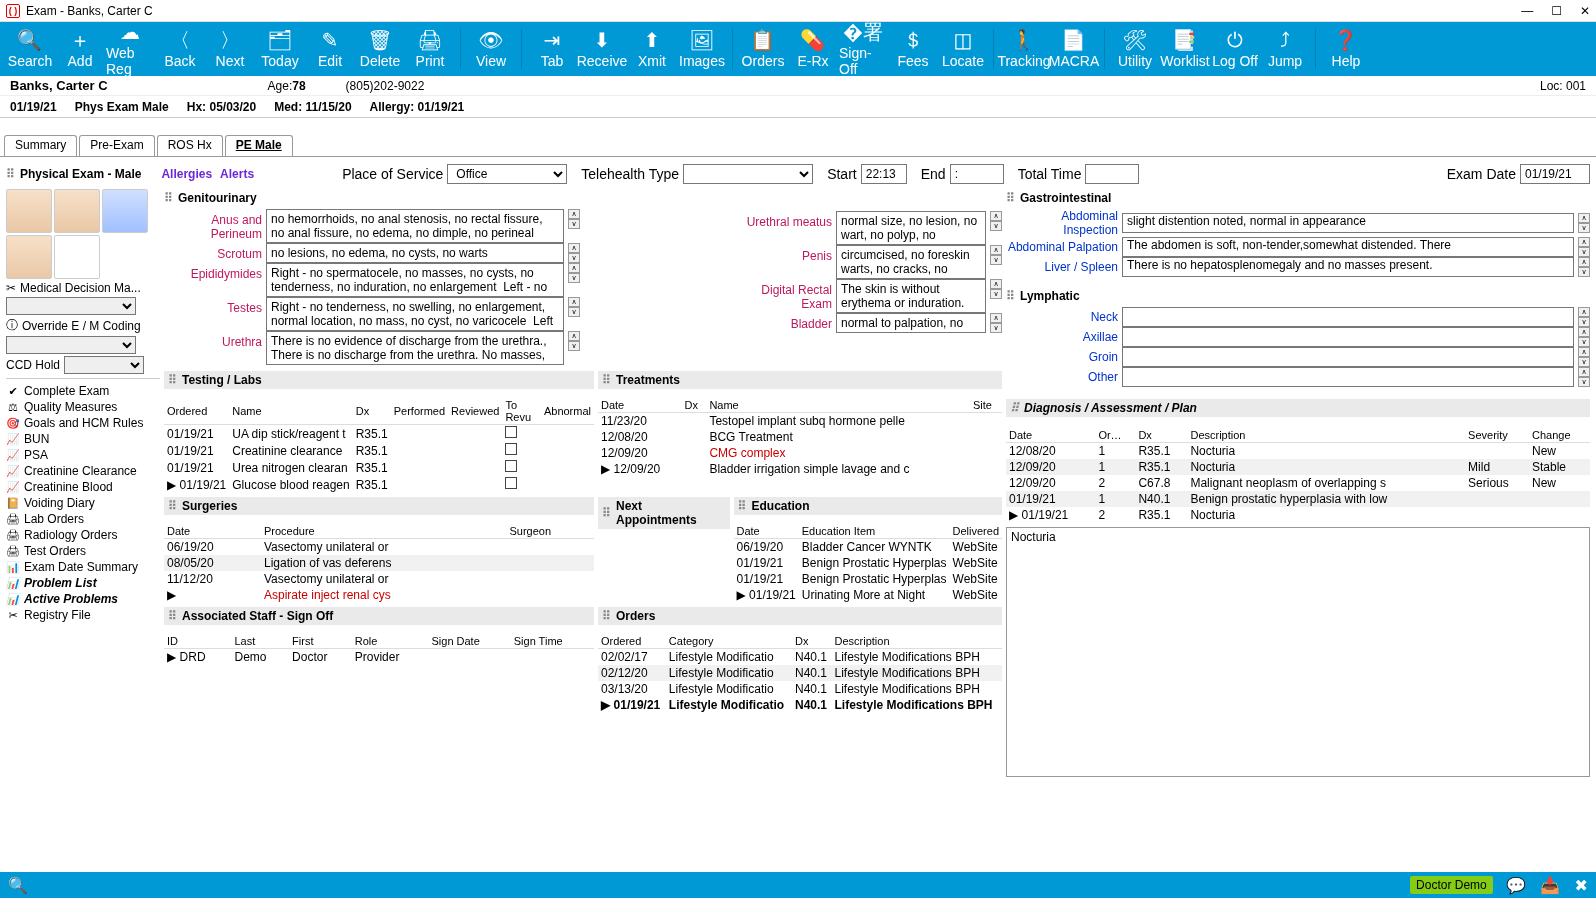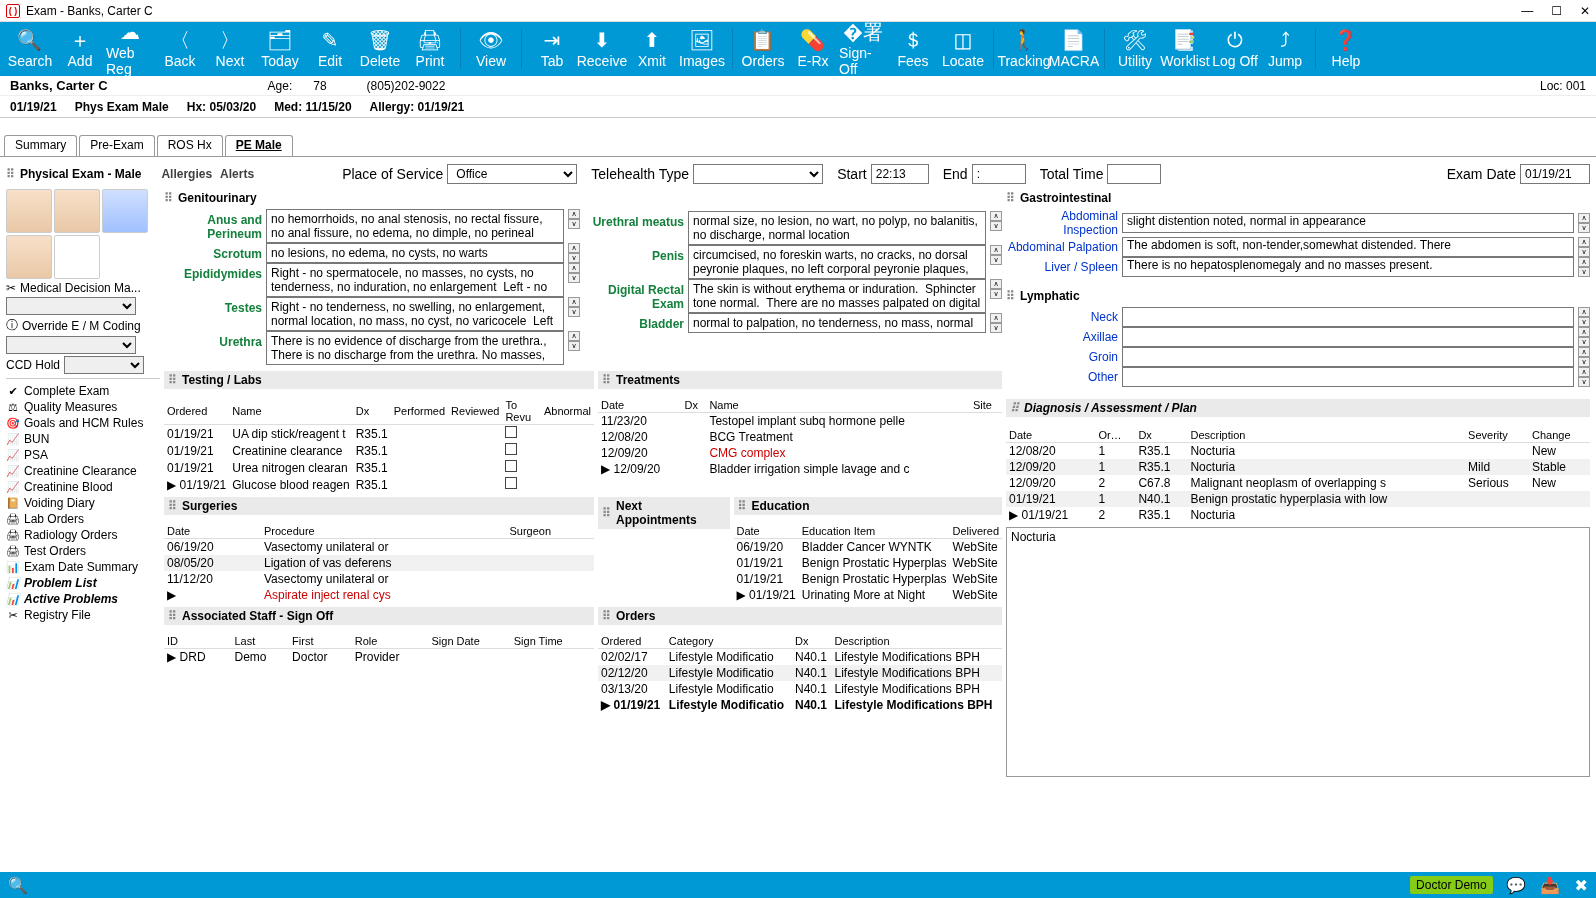--- a/index.html
+++ b/index.html
@@ -18,40 +18,40 @@
 .patient-hdr .ageval { margin-right: 40px; }
 .loc { margin-left: auto; font-size: 12px; }
 .patient-sub { height: 22px; display: flex; align-items: center; padding: 2px 10px; border-bottom: 1px solid #ccc; font-size: 13px; font-weight: bold; gap:18px;}
 .tabs { height: 22px; display: flex; border-bottom: 1px solid #999; padding-left: 4px; margin-top:17px;}
 .tabs .tab { padding: 2px 10px; border: 1px solid #999; border-bottom: none; margin-right: 2px; background: #fff; border-radius: 3px 3px 0 0; cursor: pointer; font-size:12px;}
 .tabs .tab.active { font-weight: bold; text-decoration: underline; }
 .content { flex: 1; display: flex; flex-direction: column; padding: 4px 6px; overflow: hidden; }
 .row1 { display: flex; align-items: center; height: 26px; }
 .sec-title { font-weight: bold; font-size: 15px; margin-right: 20px; display:flex;align-items:center;}
 .drag { display:inline-block; width:10px; color:#888;letter-spacing:-2px;margin-right:4px;}
-.red { color: #404040; font-weight: bold; margin-right: 8px; }
+.red { color: #6d28d9; font-weight: bold; margin-right: 8px; }
 .fieldlab { font-size: 14px; margin: 0 4px 0 14px; }
 select.sm, input.sm { border: 1px solid #777; height: 20px; font-size: 12px; padding: 0 4px; background:#fff;}
 .main-grid { flex: 1; display: grid; grid-template-columns: 154px 838px 1fr; gap: 4px; overflow: hidden; margin-top: 2px; }
 .leftcol { display: flex; flex-direction: column; gap: 2px; }
 .thumbrow { display:flex; gap:2px; flex-wrap:wrap;}
 .thumb { width:46px;height:44px;border:1px solid #ccc;background:linear-gradient(#f7e0c9,#e9c8a6);border-radius:2px;}
 .side-item { display: flex; align-items: center; gap: 4px; font-size: 12px; padding: 1px 0; cursor:pointer;}
 .side-item .sic { width:14px;height:14px;display:inline-flex;align-items:center;justify-content:center;font-size:11px;}
 .side-item.bold { font-weight: bold; font-style: italic;}
 .side-sep { height:1px;background:#ccc;margin:2px 0;}
 .mini-label { font-size:11px; display:flex;align-items:center;gap:4px;}
 select.mini { width:130px;height:18px;border:1px solid #777;font-size:11px;}
 
 .midcol { display: flex; flex-direction: column; gap: 2px; overflow:hidden;}
 .gu-section { display: flex; gap: 6px; }
 .gu-col { flex: 1; display: flex; flex-direction: column; gap: 2px; }
 .gu-head { font-weight: bold; font-size: 14px; padding: 2px 0; display:flex;align-items:center;}
 .gu-row { display: flex; align-items: flex-start; gap: 4px; }
-.gu-lab { width: 98px; text-align: right; color: #15803d; font-size: 12px; padding-top: 4px; font-weight: bold; }
+.gu-lab { width: 98px; text-align: right; color: #be185d; font-size: 12px; padding-top: 4px; }
 .gu-ta { flex: 1; height: 34px; border: 1px solid #777; font-size: 12px; padding: 2px 4px; resize: none; overflow:hidden;background:#fff;line-height:14px;}
 .gu-ta.h1 { height: 20px; }
 .gu-ta.h3 { height: 34px; }
 .spin { width:12px;display:flex;flex-direction:column;}
 .spin span{height:10px;border:1px solid #999;font-size:7px;line-height:8px;text-align:center;background:#f0f0f0;}
 
 .panels { display: grid; grid-template-columns: 430px 1fr; grid-auto-rows: min-content; gap: 4px; }
 .panel { }
 .panel-hdr { background: #eaeaea; padding: 2px 4px; font-weight: bold; font-size: 13px; display:flex;align-items:center;}
 .tbl { width: 100%; border-collapse: collapse; font-size: 11.5px; margin-top: 9px; }
@@ -193,21 +193,21 @@
     <div class="sep"></div>
     <div class="tbtn">
       <span class="ic">❓</span>
       <span class="lab">Help</span>
     </div>
   </div>
 
 <div class="patient-hdr">
   <span class="name">Banks, Carter C</span>
   <span>Age:</span>
-  <span class="ageval" style="margin-left:21px;">78</span>
+  <span class="ageval" style="margin-left:0;font-weight:bold;">78</span>
   <span>(805)202-9022</span>
   <span class="loc">Loc: 001</span>
 </div>
 <div class="patient-sub">
   <span>01/19/21</span>
   <span>Phys Exam Male</span>
   <span>Hx: 05/03/20</span>
   <span>Med: 11/15/20</span>
   <span>Allergy: 01/19/21</span>
 </div>
@@ -221,25 +221,25 @@
 
 <div class="content">
   <div class="row1">
     <span class="sec-title">
         <span class="drag">⠿</span>
         <span>Physical Exam - Male</span>
       </span>
     <span class="red">Allergies</span>
     <span class="red">Alerts</span>
     <span class="fieldlab" style="margin-left:80px;">Place of Service</span>
-    <select class="sm" style="width:130px"><option>Office</option></select>
+    <select class="sm" style="width:120px"><option>Office</option></select>
     <span class="fieldlab">Telehealth Type</span>
     <select class="sm" style="width:130px"><option></option></select>
     <span class="fieldlab">Start</span>
-    <input class="sm" style="width: 58px;" value="22:13">
+    <input class="sm" style="width: 46px;" value="22:13">
     <span class="fieldlab">End</span>
     <input class="sm" style="width: 54px;" value=":">
     <span class="fieldlab">Total Time</span>
     <input class="sm" style="width: 54px;" value="">
     <span class="fieldlab" style="margin-left:auto">Exam Date</span>
     <input class="sm" style="width: 70px;" value="01/19/21">
   </div>
 
   <div class="main-grid">
 
@@ -373,21 +373,21 @@
               <div class="gu-row">
                 <span class="gu-lab">Urethra</span>
                 <textarea class="gu-ta h3" style="">There is no evidence of discharge from the urethra.,  There is no discharge from the urethra. No masses, tenderness or</textarea>
                 <div class="spin">
                   <span>∧</span>
                   <span>∨</span>
                 </div>
               </div>
             </div>
         </div>
-        <div class="gu-col" style="padding-top:22px;">
+        <div class="gu-col" style="padding-top:22px;align-items:flex-end;">
           <div id="gu-right">
               <div class="gu-row">
                 <span class="gu-lab">Urethral meatus</span>
                 <textarea class="gu-ta h3" style="">normal size, no lesion, no wart, no polyp, no balanitis, no discharge, normal location</textarea>
                 <div class="spin">
                   <span>∧</span>
                   <span>∨</span>
                 </div>
               </div>
               <div class="gu-row">

